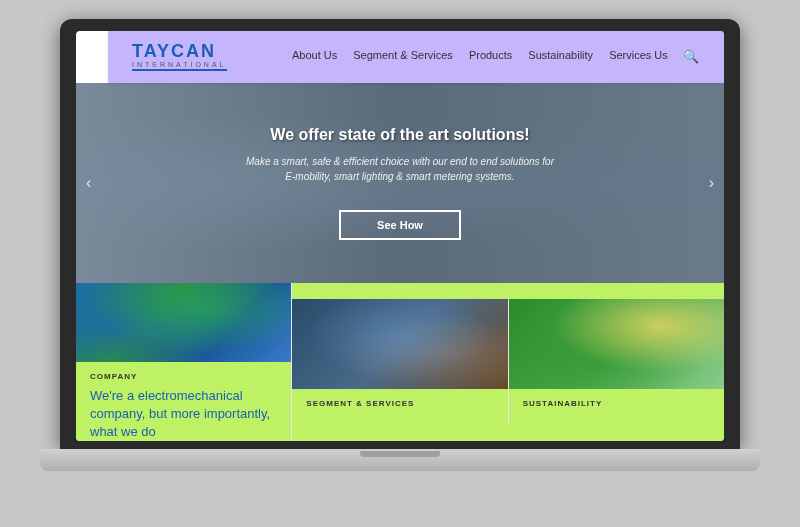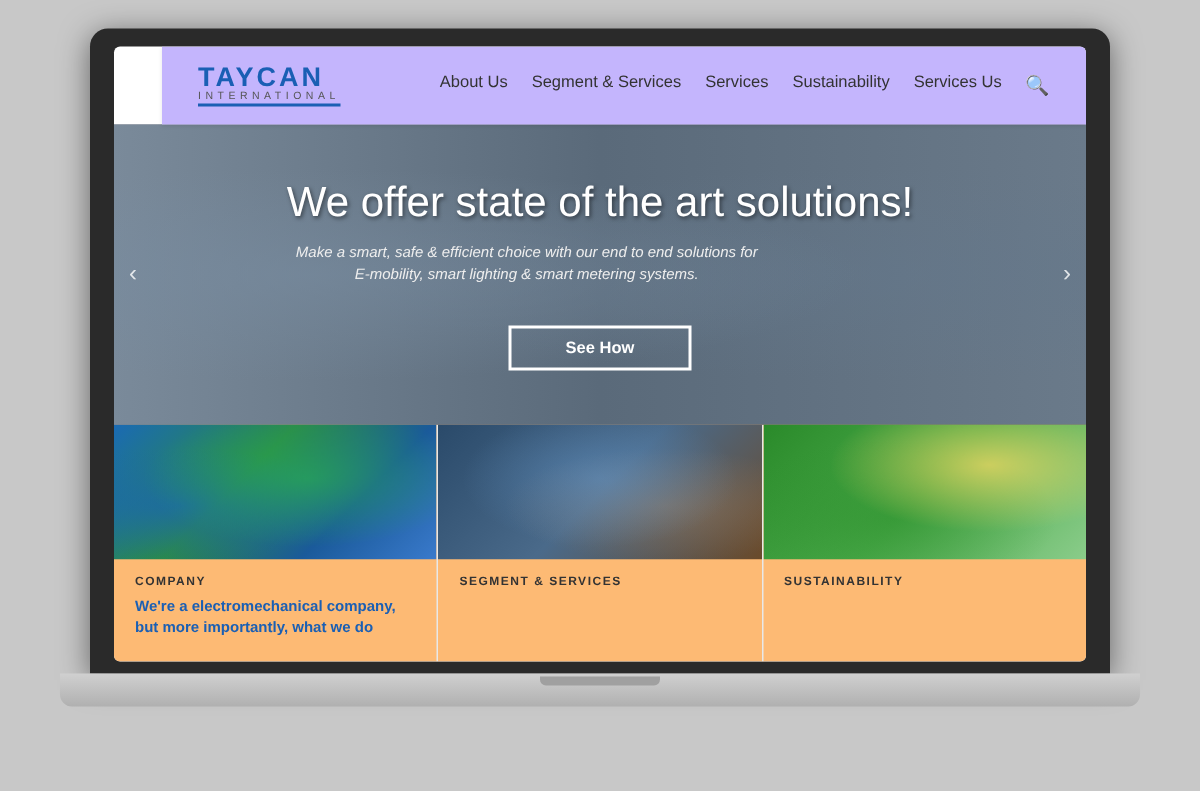--- a/index.html
+++ b/index.html
@@ -151,22 +151,22 @@
       z-index: 0;
     }
 
     .hero-content {
       position: relative;
       z-index: 2;
       padding: 0 20px;
     }
 
     .hero-title {
-      font-size: 28px;
-      font-weight: 400;
+      font-size: 16px;
+      font-weight: 700;
       color: #fff;
       margin-bottom: 10px;
       text-shadow: 1px 1px 3px rgba(0,0,0,0.5);
     }
 
     .hero-subtitle {
       font-size: 10px;
       color: #eee;
       line-height: 1.5;
       margin-bottom: 26px;
@@ -194,22 +194,23 @@
       z-index: 3;
       opacity: 0.8;
     }
     .hero-arrow-left { left: 10px; }
     .hero-arrow-right { right: 10px; }
 
     
     .cards-section {
       display: flex;
       flex: 1;
-      background: #fdba74;
-      overflow: hidden;
+      background: #bef264;
+      overflow: hidden;
+      align-items: center;
     }
 
     .card {
       flex: 1;
       display: flex;
       flex-direction: column;
       border-right: 1px solid #e8e8e8;
       overflow: hidden;
     }
     .card:last-child { border-right: none; }
@@ -270,44 +271,44 @@
     .card-category {
       font-size: 8px;
       font-weight: 700;
       color: #333;
       letter-spacing: 1px;
       text-transform: uppercase;
       margin-bottom: 6px;
     }
 
     .card-description {
-      font-size: 10px;
+      font-size: 13px;
       color: #1a5fb4;
       line-height: 1.4;
-      font-weight: 700;
+      font-weight: 400;
     }
   </style>
 </head>
 <body>
 
 <div class="laptop-outer">
   <div class="laptop-screen-bezel">
     <div class="laptop-screen">
       <div class="website">
 
         <nav class="nav">
           <div class="logo-area">
             <span class="logo-taycan">TAYCAN</span>
             <span class="logo-international">INTERNATIONAL</span>
             <div class="logo-underline"></div>
           </div>
           <div class="nav-links">
             <a class="nav-link">About Us</a>
             <a class="nav-link">Segment &amp; Services</a>
-            <a class="nav-link">Services</a>
+            <a class="nav-link">Products</a>
             <a class="nav-link">Sustainability</a>
             <a class="nav-link">Services Us</a>
             <span class="search-icon-nav">🔍</span>
           </div>
         </nav>
 
         <div class="hero">
           <div class="hero-bg"></div>
           <span class="hero-arrow-left">‹</span>
           <div class="hero-content">

